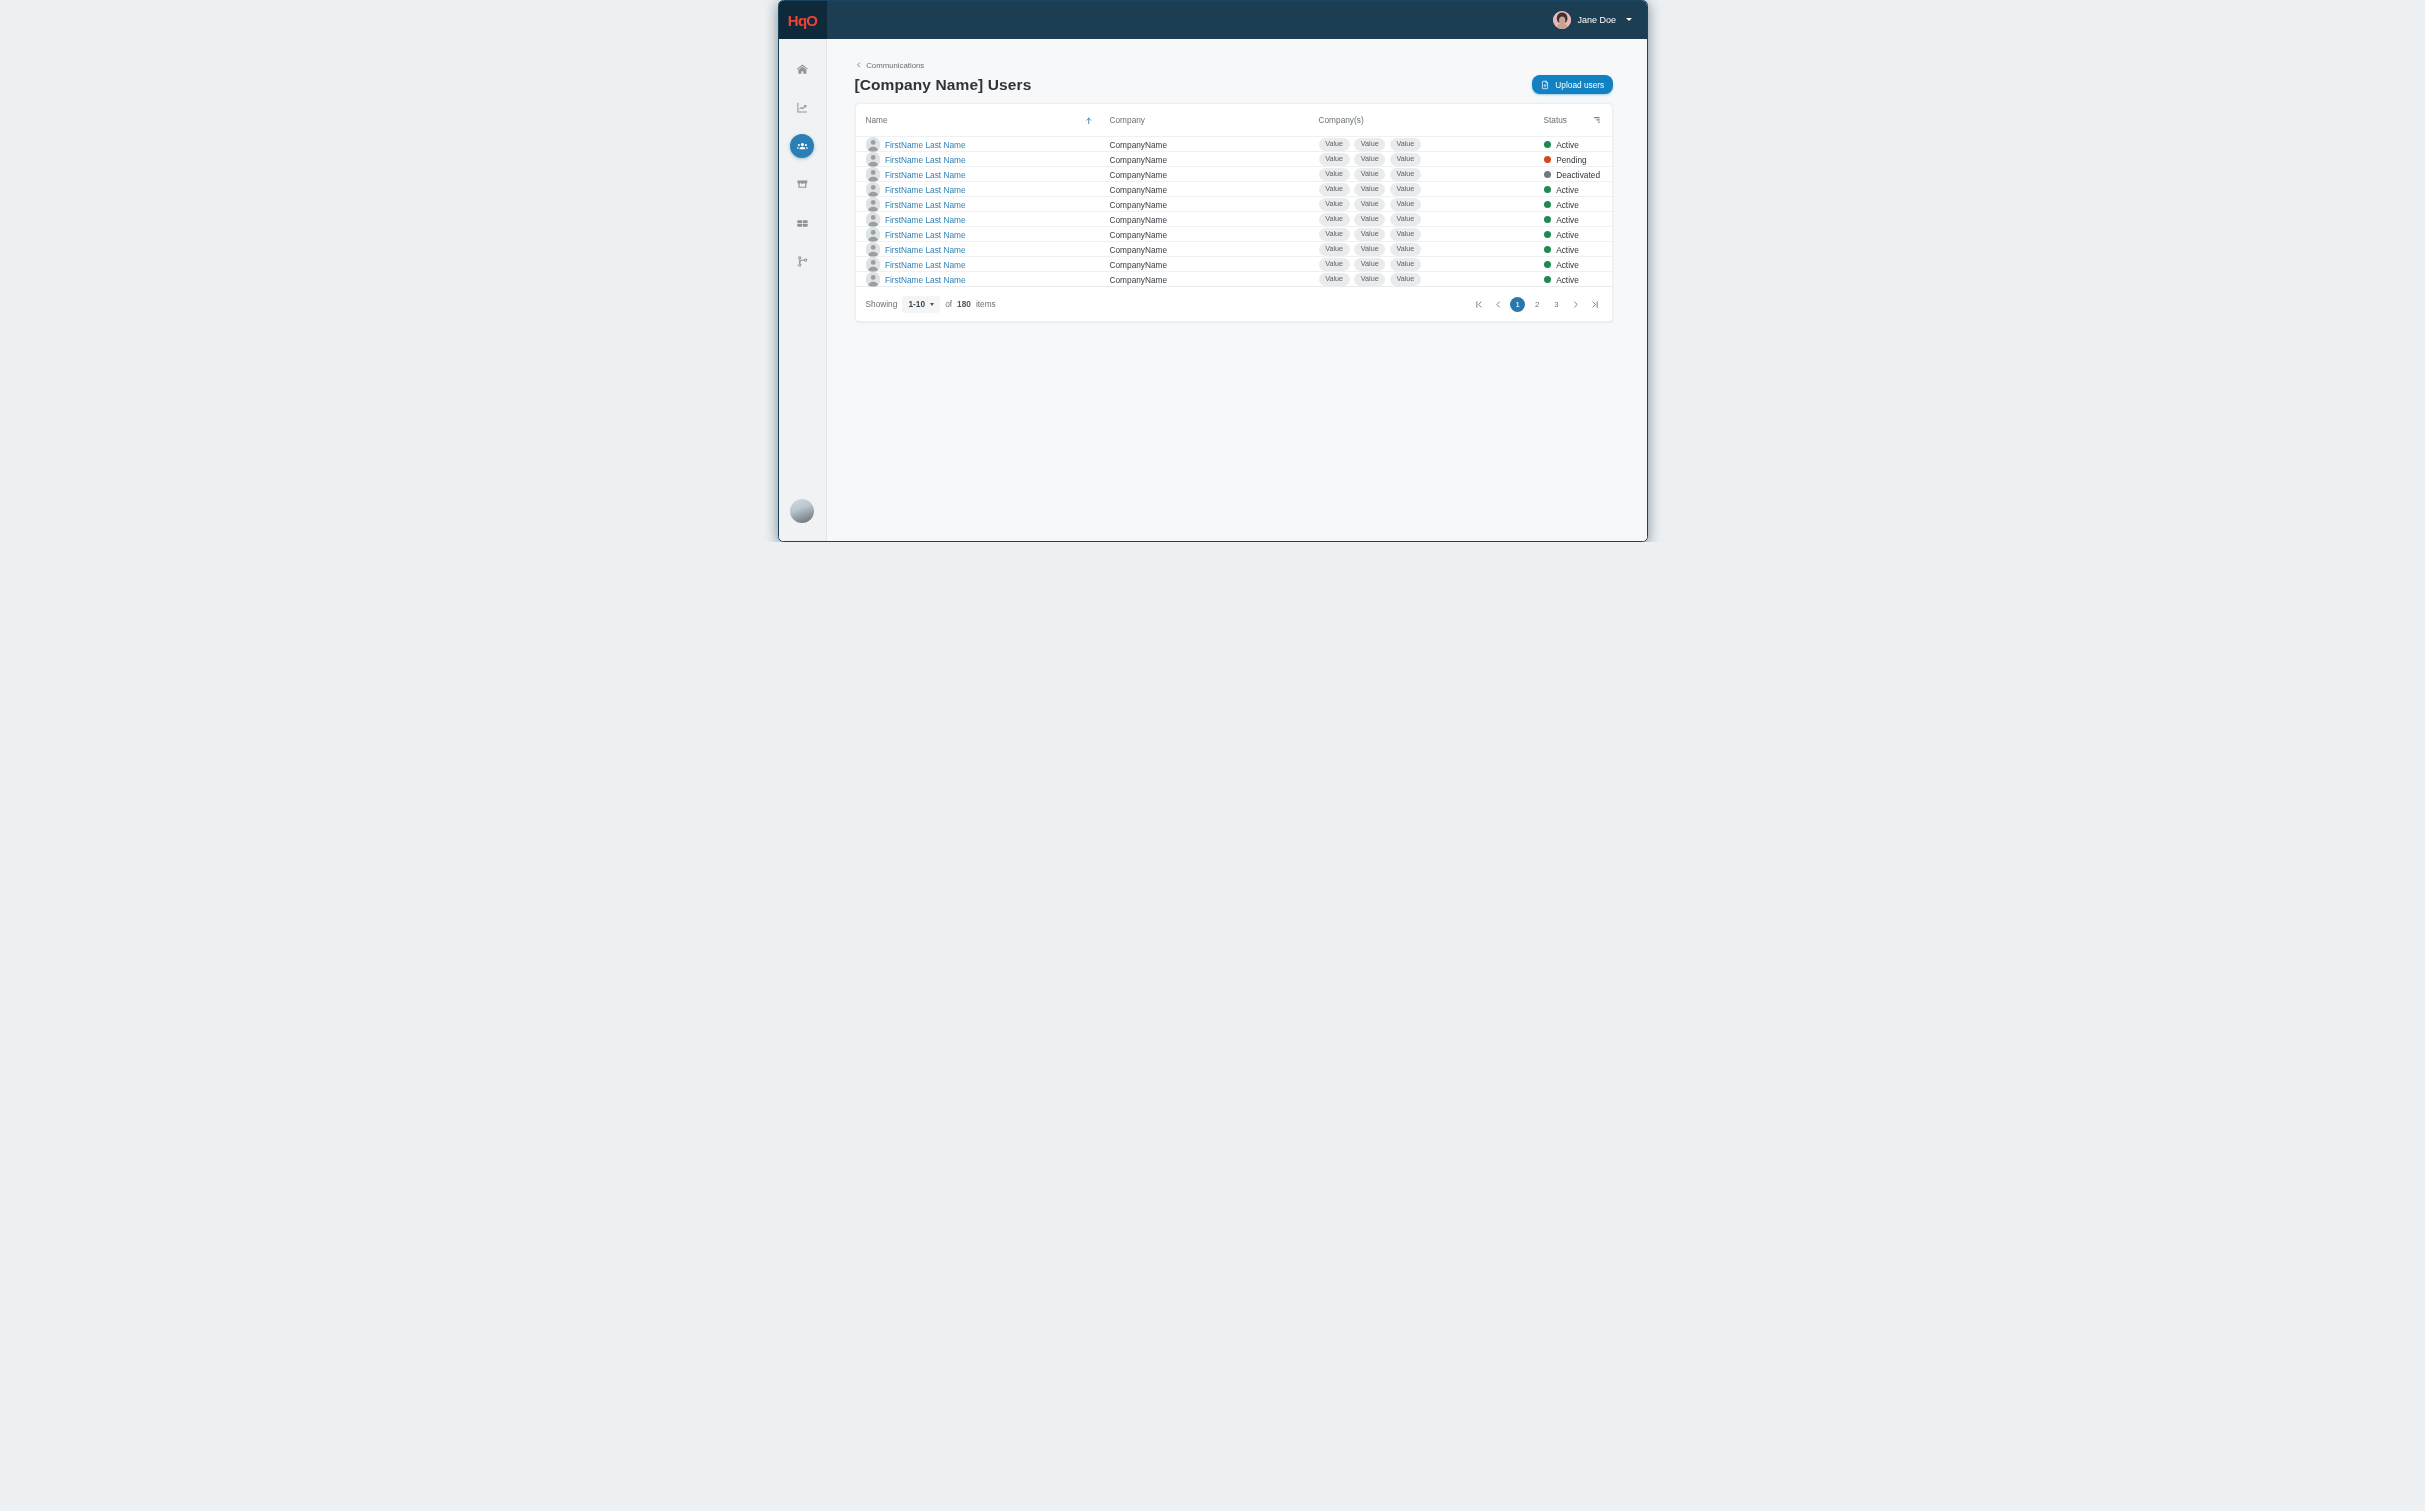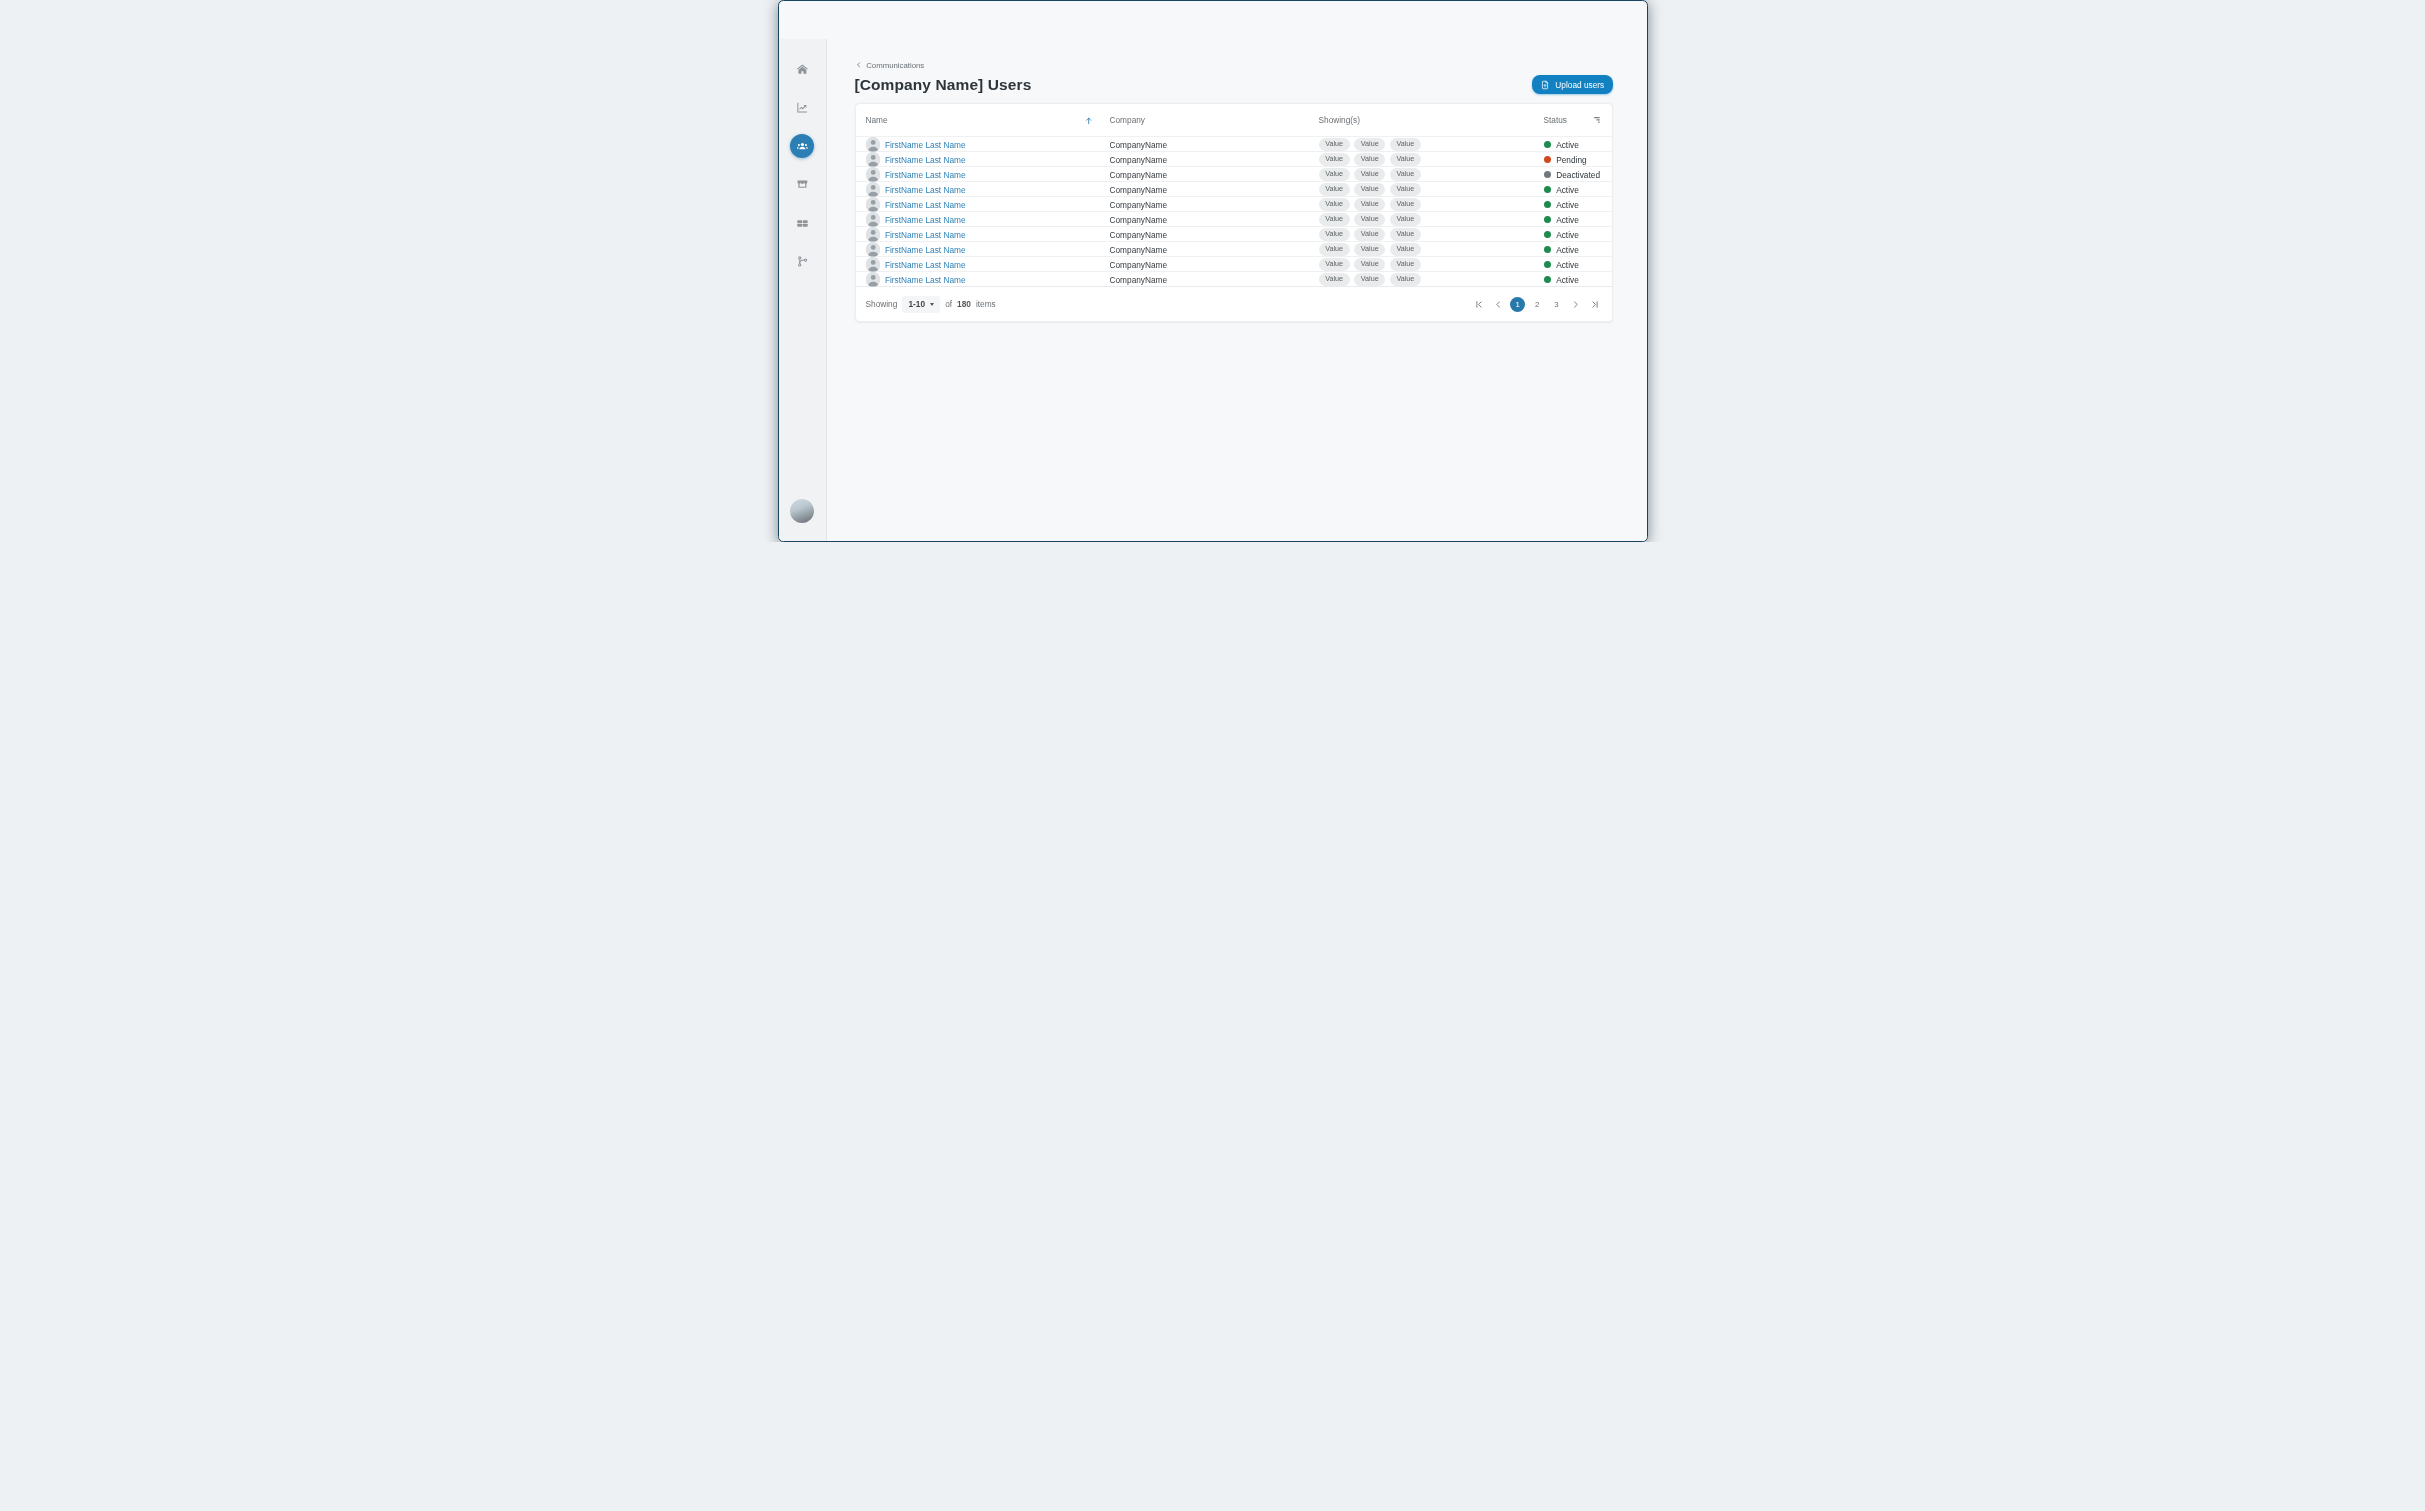--- a/index.html
+++ b/index.html
@@ -104,20 +104,38 @@
   .pg-btn svg{width:9px;height:9px;}
   .pg-num{width:15px;height:15px;border-radius:50%;display:flex;align-items:center;
           justify-content:center;font-size:7.8px;cursor:pointer;color:#6d7377;}
   .pg-num.active{background:var(--pageblue);color:#fff;}
 </style>
 </head>
 <body>
 
 <div class="app">
 
+  <header class="topbar">
+    <div class="logo-block">
+      <span class="logo">HqO</span>
+    </div>
+    <div class="topbar-spacer"></div>
+    <div class="user-menu">
+      <span class="user-avatar-sm">
+        <svg viewBox="0 0 24 24" width="18.3" height="18.3">
+            <circle cx="12" cy="12" r="12" fill="#e8b7bb"></circle>
+            <path d="M5 10c0-5 3-8 7-8s7 3 7 8c0 2-1 4-2 5H7c-1-1-2-3-2-5z" fill="#3d3230"></path>
+            <ellipse cx="12" cy="12.5" rx="4.1" ry="5.2" fill="#caa18c"></ellipse>
+            <path d="M4 24c0-5 4-7.5 8-7.5s8 2.5 8 7.5z" fill="#c9a191"></path>
+          </svg>
+      </span>
+      <span class="user-name">Jane Doe</span>
+      <span class="caret"></span>
+    </div>
+  </header>
 
   <nav class="sidebar">
     <div class="side-item">
       <svg viewBox="0 0 24 24" fill="currentColor">
           <path d="M12 2.8 1.8 10.6l1.2 1.6L12 5.4l9 6.8 1.2-1.6z"></path>
           <path d="M4.5 12.5V20h5.6v-4.6h3.8V20h5.6v-7.5L12 6.8z"></path>
         </svg>
     </div>
     <div class="side-item">
       <svg viewBox="0 0 24 24" fill="none" stroke="currentColor" stroke-width="1.9">
@@ -191,21 +209,21 @@
         <div class="th-name">
           <span>Name</span>
           <span class="sort-arrow">
             <svg viewBox="0 0 24 24" fill="none" stroke="currentColor" stroke-width="2.1" stroke-linecap="round" stroke-linejoin="round">
                 <path d="M12 19.5V5.5"></path>
                 <path d="m6.5 11 5.5-5.5L17.5 11"></path>
               </svg>
           </span>
         </div>
         <div><span>Company</span></div>
-        <div><span>Showing(s)</span></div>
+        <div><span>Company(s)</span></div>
         <div class="th-status">
           <span>Status</span>
           <span class="filter-btn">
             <svg viewBox="0 0 24 24" fill="currentColor">
                 <rect x="5" y="5" width="13.5" height="2.7" rx="0.6"></rect>
                 <rect x="10.5" y="10.3" width="8" height="2.7" rx="0.6"></rect>
                 <rect x="14.5" y="15.6" width="4" height="2.7" rx="0.6"></rect>
               </svg>
           </span>
         </div>

